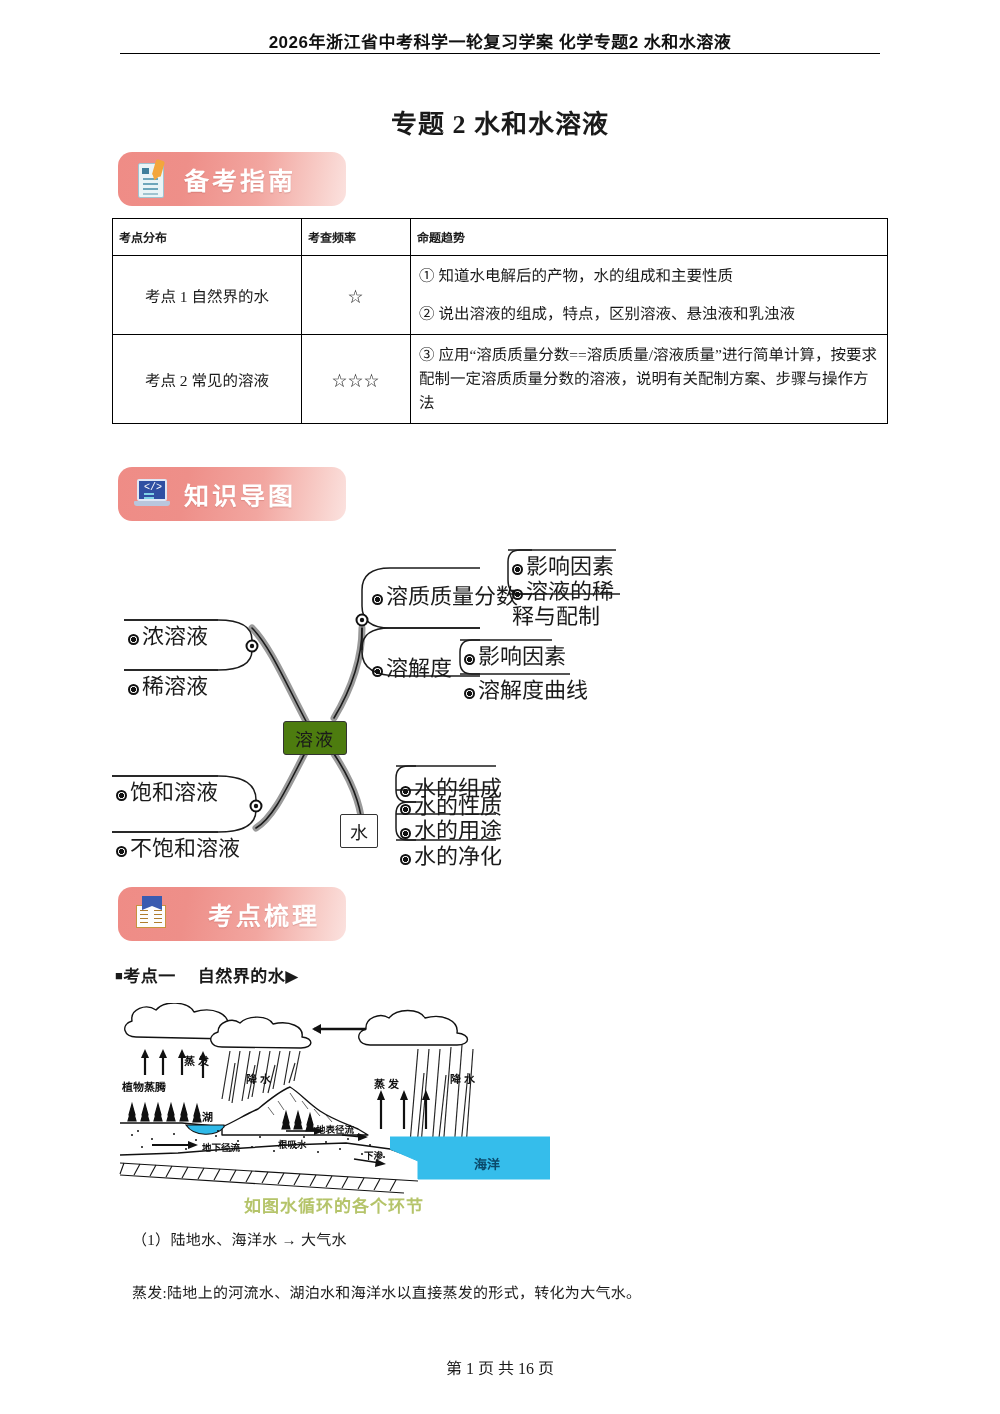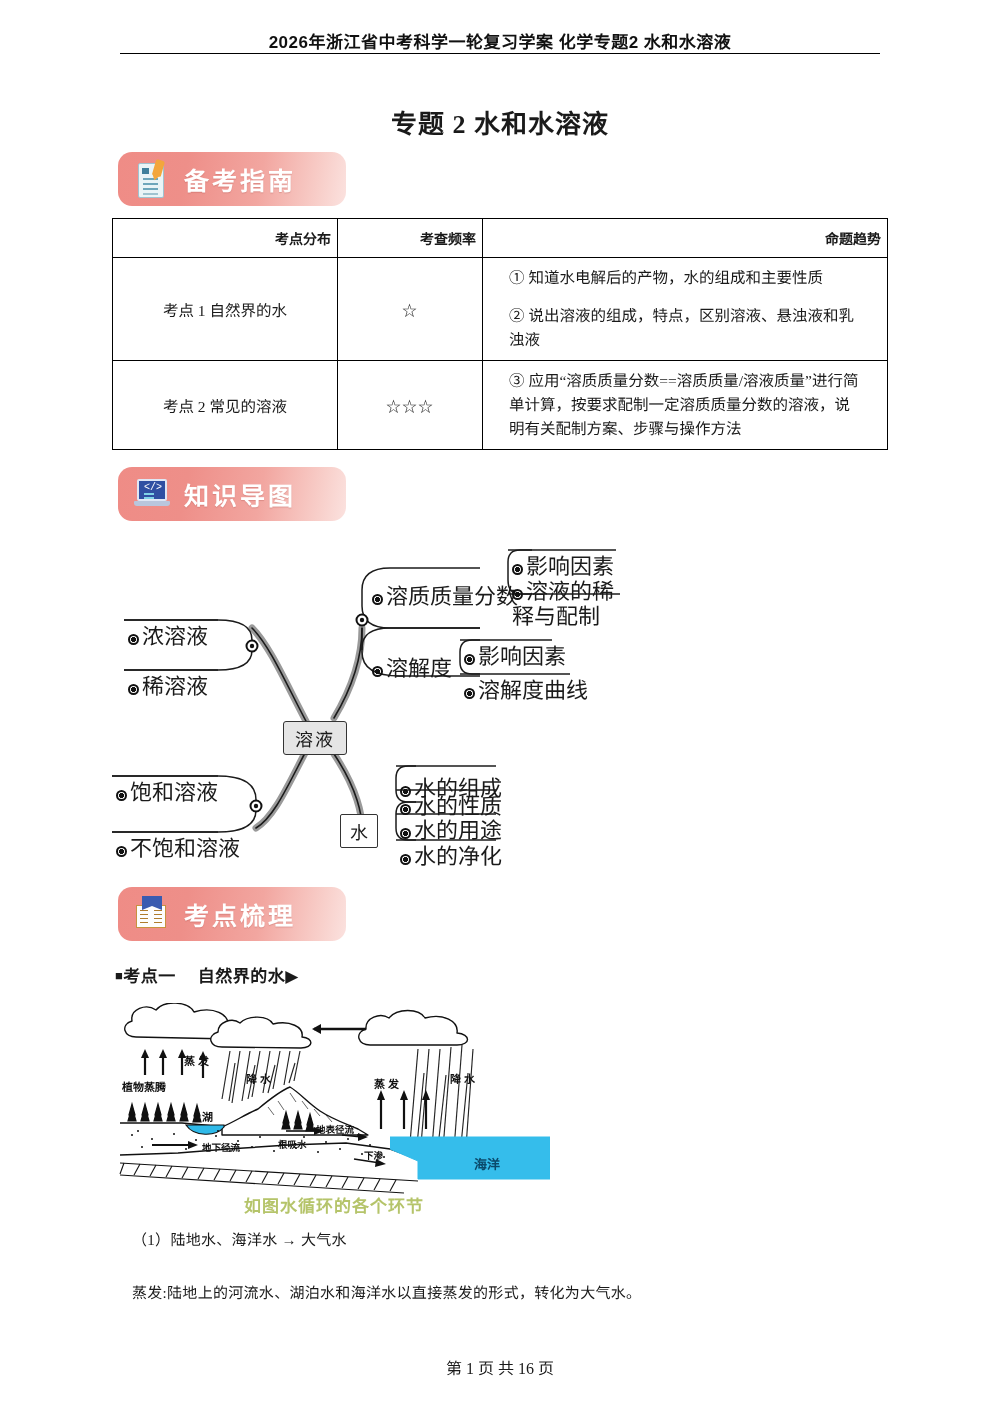--- a/index.html
+++ b/index.html
@@ -154,27 +154,27 @@
   .exam-table {
     position: absolute;
     left: 112px;
     top: 218px;
     width: 776px;
     border-collapse: collapse;
     font-size: 15.5px;
   }
   .exam-table td, .exam-table th {
     border: 1.2px solid #000;
-    padding: 8px 26px;
+    padding: 8px 8px;
     vertical-align: middle;
   }
   .exam-table th {
     font-weight: bold;
-    text-align: right;
-    font-size: 14px;
+    text-align: left;
+    font-size: 12px;
     padding: 9px 6px;
   }
   .col-a { width: 172px; text-align: center; }
   .col-b { width: 92px;  text-align: center; }
   .col-c { }
   .trend-line { margin: 0 0 14px 0; line-height: 1.55; }
   .trend-line:last-child { margin-bottom: 0; }
   .stars { letter-spacing: 1px; font-size: 15px; }
 
   
@@ -202,21 +202,21 @@
     background:
       radial-gradient(circle at 50% 50%, #111 0 2.6px, transparent 2.6px);
     margin-right: 3px;
     vertical-align: -1px;
     box-sizing: border-box;
   }
   .mm-center {
     position: absolute;
     border: 1.6px solid #333;
     border-radius: 3px;
-    background: #e5e5e5;
+    background: #4d7c0f;
     padding: 3px 11px;
     font-size: 18px;
     letter-spacing: 2px;
   }
   .mm-box {
     position: absolute;
     border: 1.6px solid #333;
     border-radius: 2px;
     background: #fff;
     padding: 3px 9px;
@@ -440,21 +440,21 @@
     <span class="bullet"></span><span>水的性质</span>
   </div>
   <div class="mm-node" style="left:300px; top:266px;">
     <span class="bullet"></span><span>水的用途</span>
   </div>
   <div class="mm-node" style="left:300px; top:292px;">
     <span class="bullet"></span><span>水的净化</span>
   </div>
 </div>
 
-<div class="badge" style="left:118px; top:887px; width:228px;">
+<div class="badge" style="left:118px; top:887px; width:228px;gap:24px;">
   <span class="badge-icon ico-book">
     <span class="pageL"></span>
       <span class="pageR"></span>
       <span class="flag"></span>
   </span>
   <span class="badge-label">考点梳理</span>
 </div>
 
 <div class="kp-heading">
   <span class="sq-mark">■</span><span>考点一</span><span class="gap"></span><span>自然界的水</span><span>▶</span>

